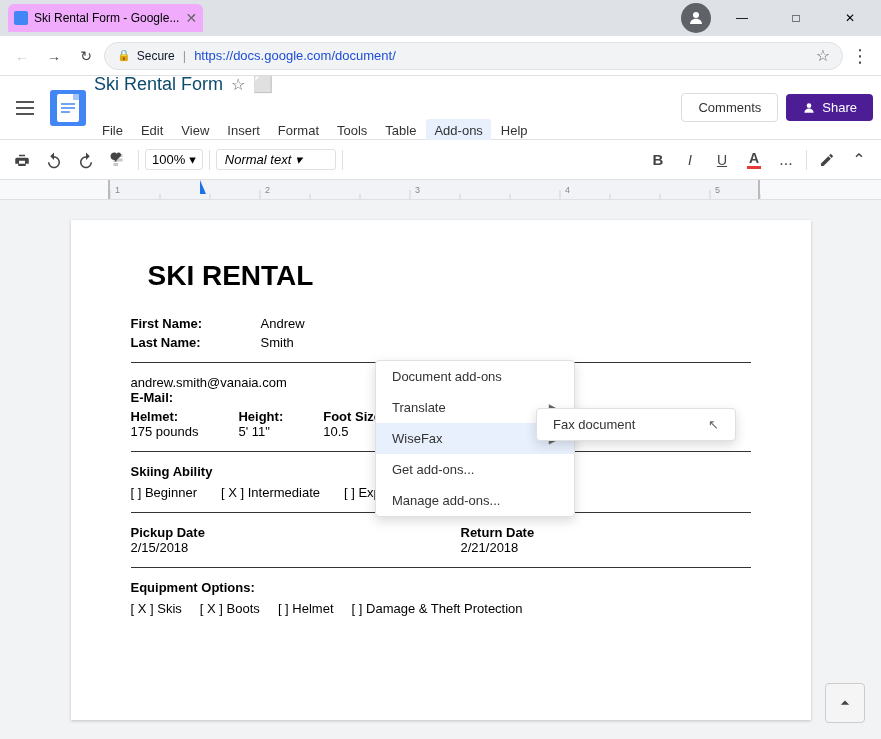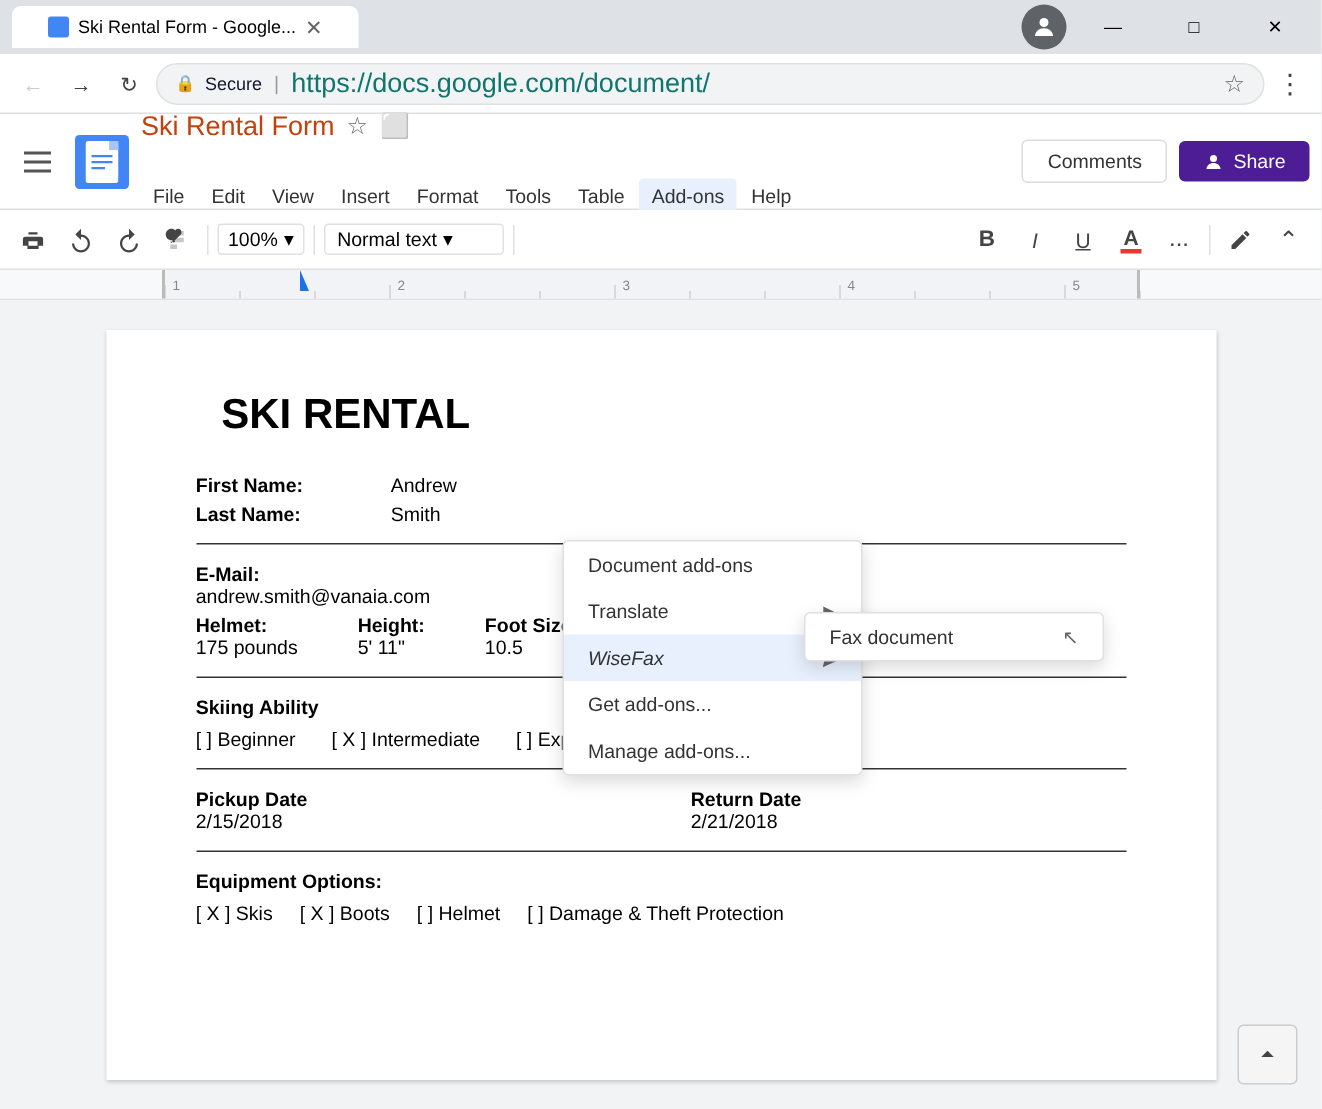--- a/index.html
+++ b/index.html
@@ -9,23 +9,23 @@
     .title-bar {
       background: #dee1e6;
       height: 36px;
       display: flex;
       align-items: center;
       padding: 0 8px;
       justify-content: space-between;
     }
     .title-bar-left { display: flex; align-items: center; gap: 8px; }
     .tab {
-      background: #ffffff;
+      background: #f0abfc;
       border-radius: 6px 6px 0 0;
-      padding: 6px 24px;
+      padding: 6px 6px;
       font-size: 12px;
       display: flex;
       align-items: center;
       gap: 6px;
       min-width: 160px;
     }
     .tab-favicon { width: 14px; height: 14px; background: #4285f4; border-radius: 2px; display: inline-block; }
     .tab-close { margin-left: auto; color: #666; cursor: pointer; font-size: 14px; }
     .title-bar-controls { display: flex; gap: 8px; align-items: center; }
     .win-btn { width: 46px; height: 36px; display: flex; align-items: center; justify-content: center; font-size: 12px; cursor: pointer; }
@@ -50,40 +50,40 @@
       border-radius: 14px;
       background: #f1f3f4;
       display: flex;
       align-items: center;
       padding: 0 12px;
       gap: 6px;
       font-size: 13px;
     }
     .lock-icon { color: #0a7f0a; font-size: 11px; }
     .secure-text { color: #0f172a; font-size: 12px; }
-    .url-text { color: #0f766e; font-size: 18px; }
+    .url-text { color: #1d4ed8; font-size: 13px; }
     .star-btn { color: #666; font-size: 16px; }
     .menu-dots { font-size: 18px; color: #444; cursor: pointer; padding: 4px; }
 
     
     .app-header {
       background: white;
       height: 64px;
       display: flex;
       align-items: center;
       padding: 0 8px;
       gap: 8px;
       border-bottom: 1px solid #e0e0e0;
     }
     .hamburger { display: flex; flex-direction: column; gap: 4px; padding: 8px; cursor: pointer; }
     .hamburger span { width: 18px; height: 2px; background: #555; display: block; }
     .doc-icon { width: 36px; height: 36px; background: #4285f4; border-radius: 3px; display: flex; align-items: center; justify-content: center; }
     .doc-title-area { flex: 1; }
     .doc-title-row { display: flex; align-items: center; gap: 8px; margin-bottom: 2px; }
-    .doc-title { font-size: 18px; color: #c2410c; }
+    .doc-title { font-size: 18px; color: #0c4a6e; }
     .star-icon { color: #666; font-size: 16px; cursor: pointer; }
     .menubar { display: flex; gap: 2px; margin-top: 24px; }
     .menu-item {
       padding: 4px 8px;
       border-radius: 3px;
       cursor: pointer;
       font-size: 13px;
       color: #333;
     }
     .menu-item.active { background: #e8f0fe; }
@@ -130,21 +130,21 @@
     .zoom-dropdown {
       display: flex; align-items: center;
       border: 1px solid #e0e0e0; border-radius: 3px;
       padding: 2px 6px; font-size: 13px; cursor: pointer;
       gap: 4px;
     }
     .style-dropdown {
       display: flex; align-items: center;
       border: 1px solid #e0e0e0; border-radius: 3px;
       padding: 2px 8px; font-size: 13px; cursor: pointer;
-      gap: 4px; min-width: 120px;
+      gap: 4px; min-width: 120px; font-style: italic;
     }
     .toolbar-right { margin-left: auto; display: flex; gap: 4px; align-items: center; }
     .bold-btn { font-weight: bold; font-size: 15px; }
     .italic-btn { font-style: italic; }
     .underline-btn { text-decoration: underline; }
 
     
     .doc-area {
       background: #f1f3f4;
       flex: 1;
@@ -188,21 +188,21 @@
     }
     .dropdown-item {
       padding: 8px 16px;
       cursor: pointer;
       display: flex;
       align-items: center;
       justify-content: space-between;
       font-size: 13px;
       color: #333;
     }
-    .dropdown-item.highlighted { background: #e8f0fe; font-style: italic; }
+    .dropdown-item.highlighted { background: #e8f0fe; }
     .dropdown-arrow { color: #666; font-size: 12px; }
 
     .addons-menu {
       top: 160px;
       left: 375px;
     }
 
     .wisefax-submenu {
       top: 208px;
       left: 536px;
@@ -428,22 +428,22 @@
       </div>
       <div class="doc-field">
         <span class="doc-label">Last Name:</span>
         <span class="doc-value">Smith</span>
       </div>
 
       <hr class="doc-divider">
 
       <div class="two-col">
         <div class="col">
+          <div>andrew.smith@vanaia.com</div>
           <div style="font-weight:bold;">E-Mail:</div>
-          <div>andrew.smith@vanaia.com</div>
         </div>
         <div class="col">
           <div style="font-weight:bold;">Phone:</div>
           <div>+1 347 354 1750</div>
         </div>
       </div>
 
       <div style="display:flex;gap:40px;margin-bottom:4px;">
         <div>
           <div style="font-weight:bold;">Helmet:</div>

